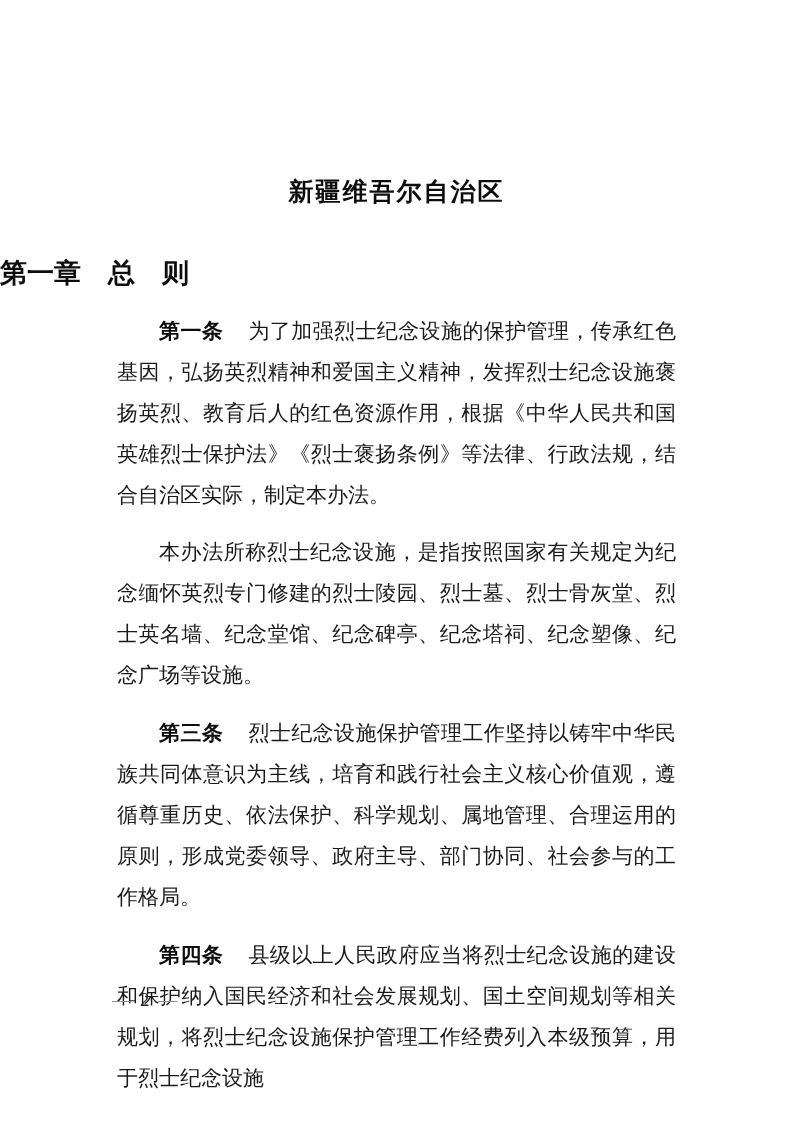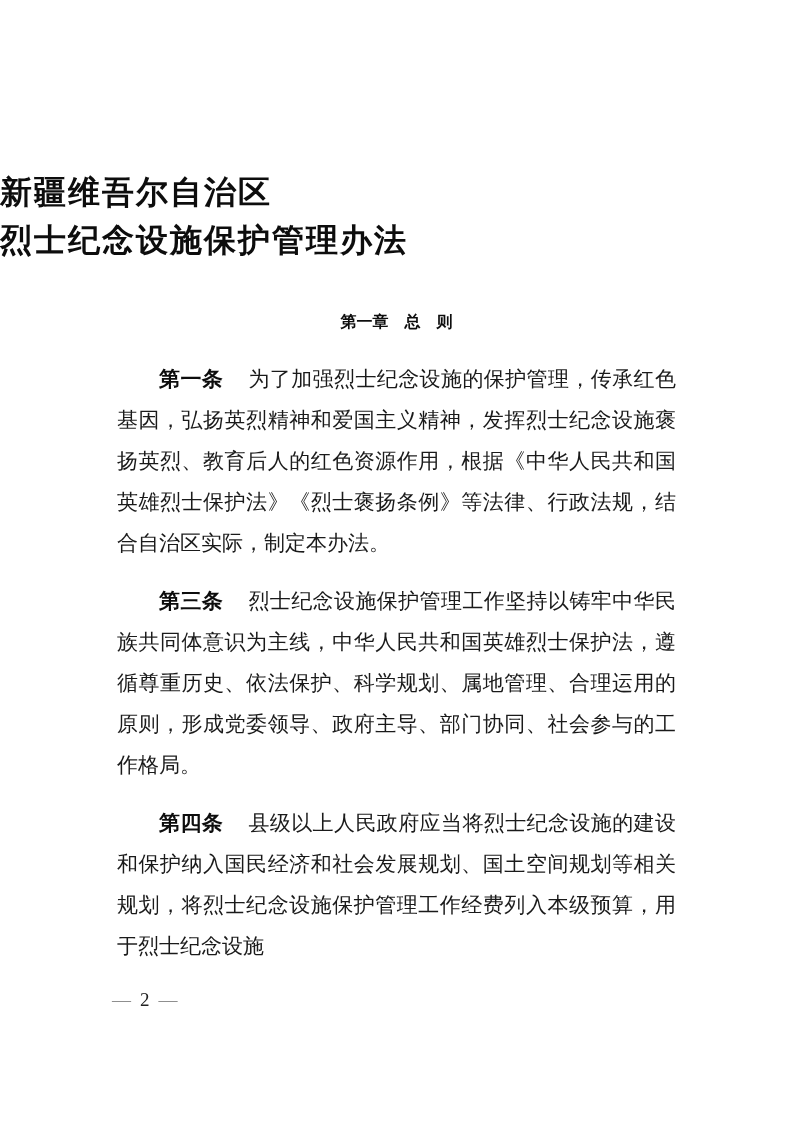--- a/index.html
+++ b/index.html
@@ -14,31 +14,30 @@
     margin: 0 auto;
     background: #ffffff;
     overflow: hidden;
     font-family: "Liberation Serif", "DejaVu Serif", serif;
     color: #1a1a1a;
   }
   .doc-title {
     padding-top: 168px;
   }
   .title-line {
-    text-align: left;
-    font-size: 32px;
+    text-align: center;
+    font-size: 25px;
     line-height: 48px;
     font-weight: bold;
     letter-spacing: 2px;
     color: #0d0d0d;
   }
   .chapter {
     margin-top: 37px;
-    text-align: center;
-    font-size: 16px;
+    font-size: 27px;
     line-height: 41px;
     font-weight: bold;
     font-family: "Liberation Sans", "DejaVu Sans", sans-serif;
     color: #0d0d0d;
   }
   .doc-body {
     margin-top: 1px;
     padding: 0 101px;
     font-size: 21px;
     line-height: 41px;
@@ -76,28 +75,28 @@
     font-family: "Liberation Serif", "DejaVu Serif", serif;
   }
 </style>
 </head>
 <body>
 
 <div class="page">
 
   <div class="doc-title">
     <div class="title-line">新疆维吾尔自治区</div>
-    <div class="title-line">烈士纪念设施保护管理办法</div>
   </div>
 
   <div class="chapter">第一章　总　则</div>
 
   <div class="doc-body">
     <p><span class="art-label">第一条</span><span class="art-text">为了加强烈士纪念设施的保护管理，传承红色基因，弘扬英烈精神和爱国主义精神，发挥烈士纪念设施褒扬英烈、教育后人的红色资源作用，根据《中华人民共和国英雄烈士保护法》《烈士褒扬条例》等法律、行政法规，结合自治区实际，制定本办法。</span></p>
-    <p><span class="art-label">第三条</span><span class="art-text">烈士纪念设施保护管理工作坚持以铸牢中华民族共同体意识为主线，中华人民共和国英雄烈士保护法，遵循尊重历史、依法保护、科学规划、属地管理、合理运用的原则，形成党委领导、政府主导、部门协同、社会参与的工作格局。</span></p>
+    <p><span class="art-text">本办法所称烈士纪念设施，是指按照国家有关规定为纪念缅怀英烈专门修建的烈士陵园、烈士墓、烈士骨灰堂、烈士英名墙、纪念堂馆、纪念碑亭、纪念塔祠、纪念塑像、纪念广场等设施。</span></p>
+    <p><span class="art-label">第三条</span><span class="art-text">烈士纪念设施保护管理工作坚持以铸牢中华民族共同体意识为主线，培育和践行社会主义核心价值观，遵循尊重历史、依法保护、科学规划、属地管理、合理运用的原则，形成党委领导、政府主导、部门协同、社会参与的工作格局。</span></p>
     <p><span class="art-label">第四条</span><span class="art-text">县级以上人民政府应当将烈士纪念设施的建设和保护纳入国民经济和社会发展规划、国土空间规划等相关规划，将烈士纪念设施保护管理工作经费列入本级预算，用于烈士纪念设施</span></p>
   </div>
 
   <div class="page-num">
     <span class="dash">—</span><span class="num">2</span><span class="dash">—</span>
   </div>
 
 </div>
 
 </body></html>

